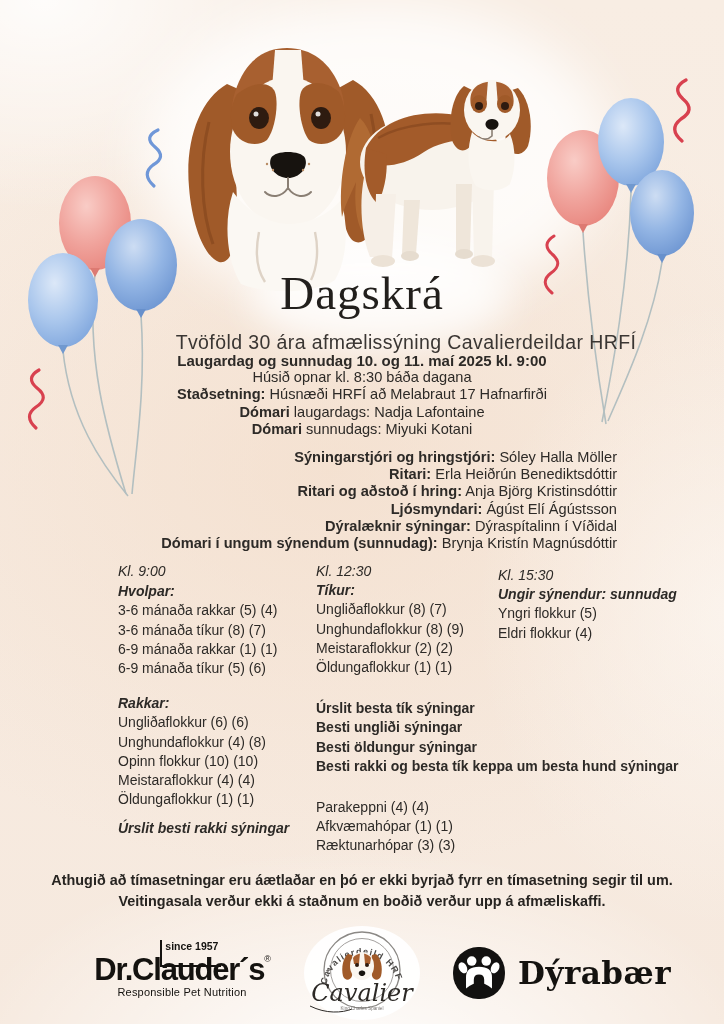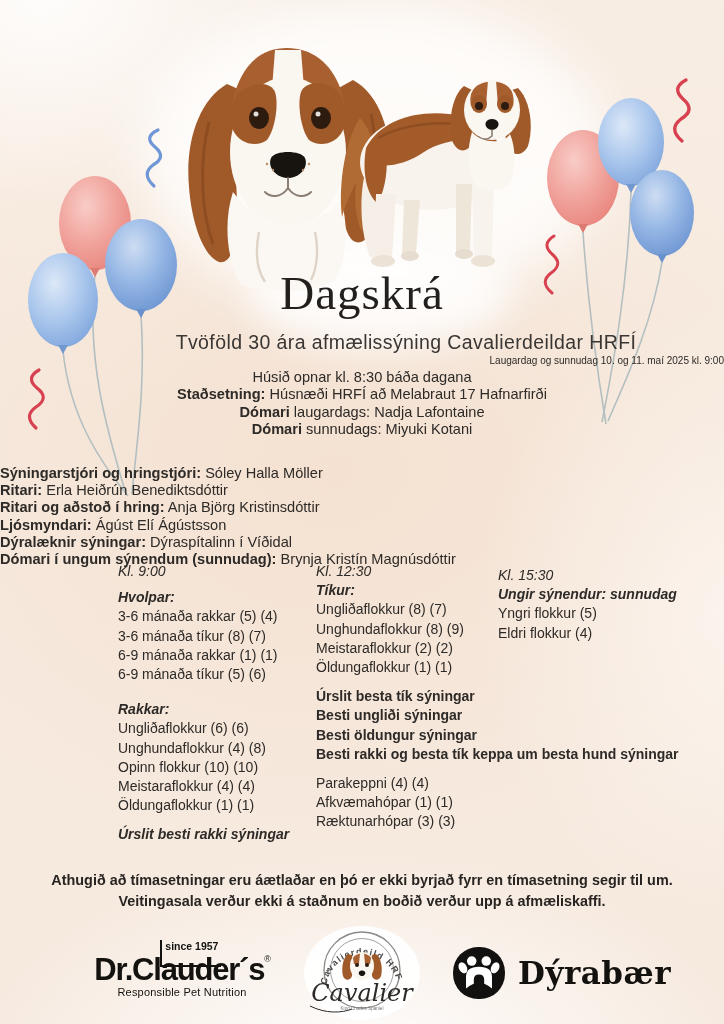--- a/index.html
+++ b/index.html
@@ -17,32 +17,32 @@
   .halo{left:140px;top:0px;width:470px;height:310px;background:rgba(255,255,255,.8);
         border-radius:50%;filter:blur(26px);}
   .halo2{left:250px;top:240px;width:260px;height:110px;background:rgba(255,255,255,.75);
         border-radius:50%;filter:blur(18px);}
 
   .title{left:0;top:266px;width:724px;text-align:center;
          font-family:"Liberation Serif", serif;font-size:47px;letter-spacing:1px;color:#221f1c;}
   .subtitle{left:0;top:331px;width:724px;text-align:center;font-size:19.5px;
             letter-spacing:.4px;color:#3a3633;padding-left:44px;}
   .infoblock{left:0;top:352px;width:724px;text-align:center;font-size:14.6px;line-height:17.2px;}
-  .staffblock{left:0;top:465px;width:617px;text-align:left;font-size:14.6px;line-height:17.2px;}
+  .staffblock{left:0;top:449px;width:617px;text-align:right;font-size:14.6px;line-height:17.2px;}
   .b{font-weight:bold;}
-  .bold15{font-weight:normal;font-size:10px;text-align:right;}
+  .bold15{font-weight:bold;font-size:15px;}
 
   .col{font-size:14px;line-height:19.2px;}
   .c1{left:118px;top:562px;width:200px;}
   .c2{left:316px;top:562px;width:372px;}
   .c3{left:498px;top:566px;width:220px;}
   .it{font-style:italic;}
   .bi{font-weight:bold;font-style:italic;}
   .bd{font-weight:bold;}
-  .mt7{margin-top:7px;}  .mt10{margin-top:10px;} .mt14{margin-top:10px;} .mt16{margin-top:16px;}
+  .mt7{margin-top:1px;}  .mt10{margin-top:10px;} .mt14{margin-top:22px;} .mt16{margin-top:16px;}
 
   .notes{left:0;top:870px;width:724px;text-align:center;font-weight:bold;
          font-size:14.4px;line-height:21px;color:#272421;}
 
   
   .drc{left:84px;top:944px;width:196px;text-align:center;color:#14120f;}
   .drc-name{font-size:31px;font-weight:800;letter-spacing:-1.2px;line-height:30px;white-space:nowrap;}
   .drc-since{position:absolute;top:-4px;left:66px;font-size:10.5px;font-weight:bold;
              border-left:2px solid #14120f;border-bottom:2px solid #14120f;padding:0 3px 13px 3px;background:transparent;}
   .drc-reg{font-size:9px;vertical-align:18px;font-weight:400;}

